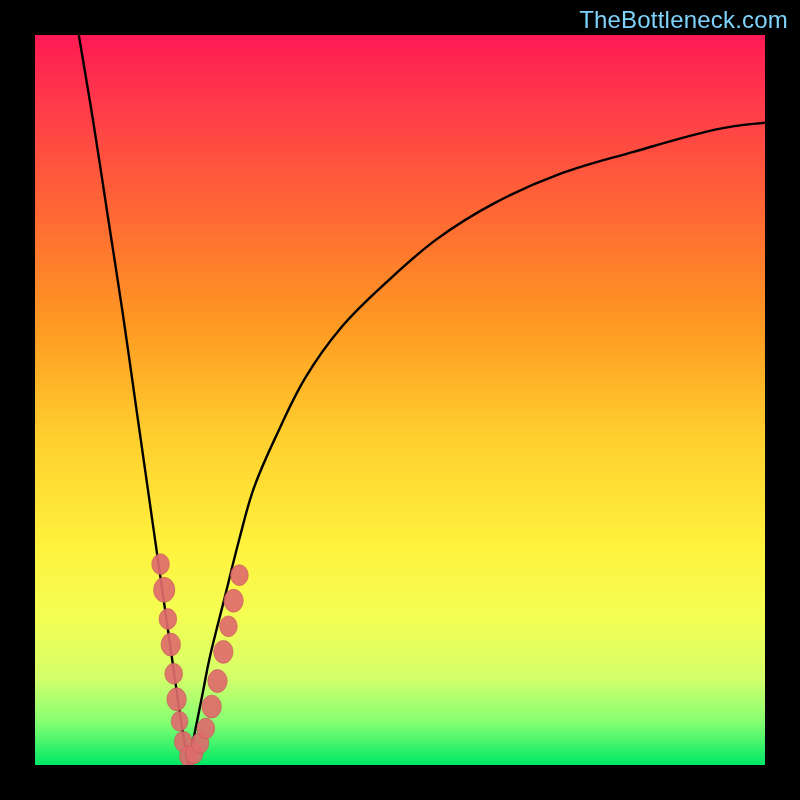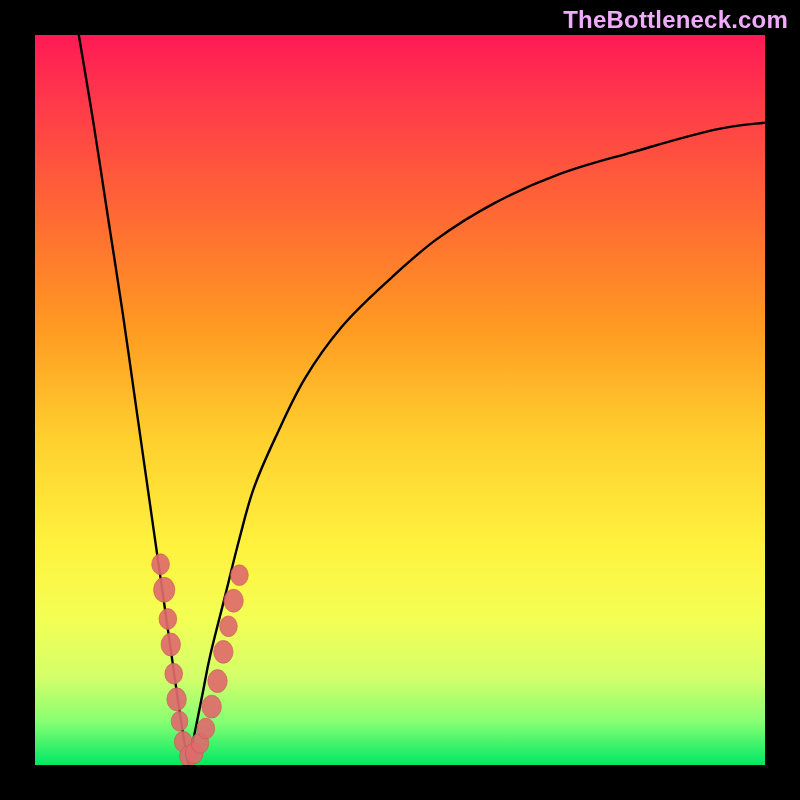--- a/index.html
+++ b/index.html
@@ -21,23 +21,23 @@
     left: 35px;
     top: 35px;
     width: 730px;
     height: 730px;
     overflow: hidden;
   }
   .watermark {
     position: absolute;
     top: 6px;
     right: 12px;
-    color: #f0abfc;
+    color: #7dd3fc;
     font-size: 24px;
-    font-weight: 700;
+    font-weight: 400;
     letter-spacing: 0.2px;
     z-index: 20;
   }
   svg {
     display: block;
   }
 </style>
 </head>
 <body>
 

